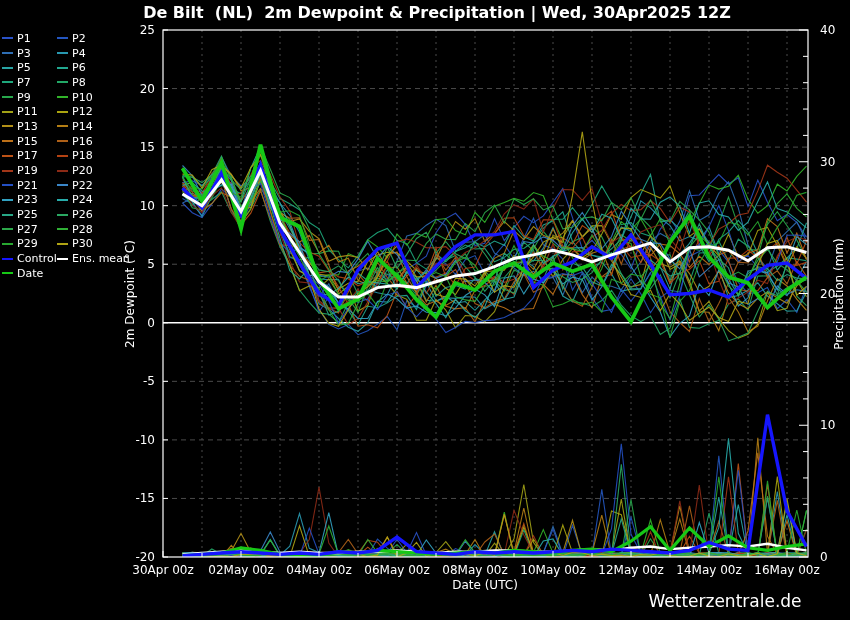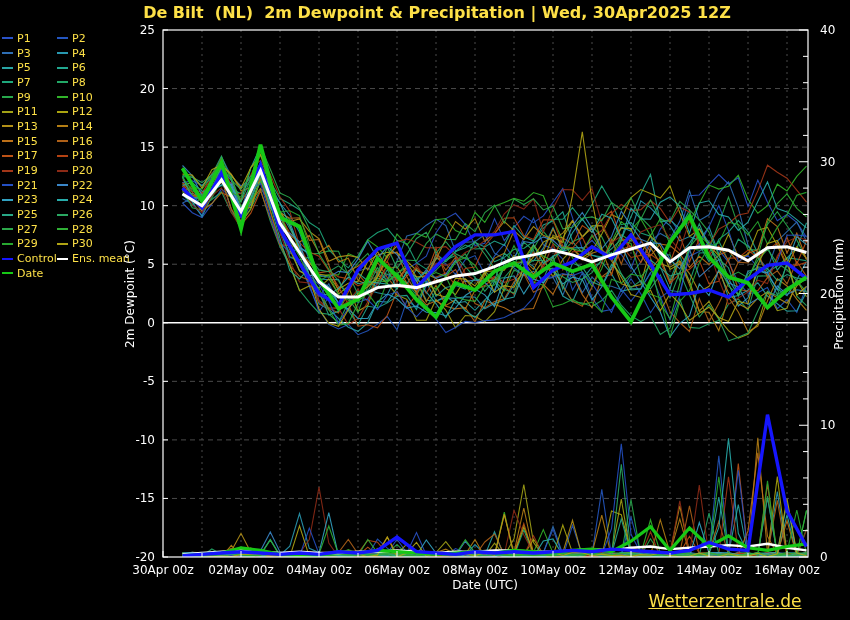--- a/index.html
+++ b/index.html
@@ -1,27 +1,27 @@
 <!DOCTYPE html>
 <html><head>
 <meta charset="utf-8">
 <style>
   html,body{margin:0;padding:0;background:#000;}
   #app{position:relative;width:850px;height:620px;background:#000;overflow:hidden;
-       font-family:"DejaVu Sans",sans-serif;color:#fde047;}
+       font-family:"DejaVu Sans",sans-serif;color:#ffffff;}
   #title{position:absolute;top:3px;left:24px;right:0;text-align:center;
          font-size:16px;font-weight:bold;white-space:pre;letter-spacing:0px;}
   #legend{position:absolute;top:31px;left:2px;display:flex;gap:0px;}
   .lcol{display:flex;flex-direction:column;}
   .lrow{height:14.7px;display:flex;align-items:center;}
   .sw{display:inline-block;width:11px;height:2px;margin-right:4px;flex:none;}
   .lab{font-size:11px;line-height:11px;white-space:nowrap;}
   #chart{position:absolute;left:0;top:0;}
   #footer-left{position:absolute;left:120px;top:591px;font-size:17px;}
-  #footer-right{position:absolute;left:640px;top:591px;width:170px;text-align:center;font-size:17px;text-decoration:underline;}
+  #footer-right{position:absolute;left:640px;top:591px;width:170px;text-align:center;font-size:17px;}
   svg text{fill:#fff;font-family:"DejaVu Sans",sans-serif;}
 </style>
 </head>
 <body>
 
 <div id="app">
   <div id="title">De Bilt  (NL)  2m Dewpoint &amp; Precipitation | Wed, 30Apr2025 12Z</div>
   <div id="legend">
     <div class="lcol" id="legend-col1" style="width:55px">
         <div class="lrow">

